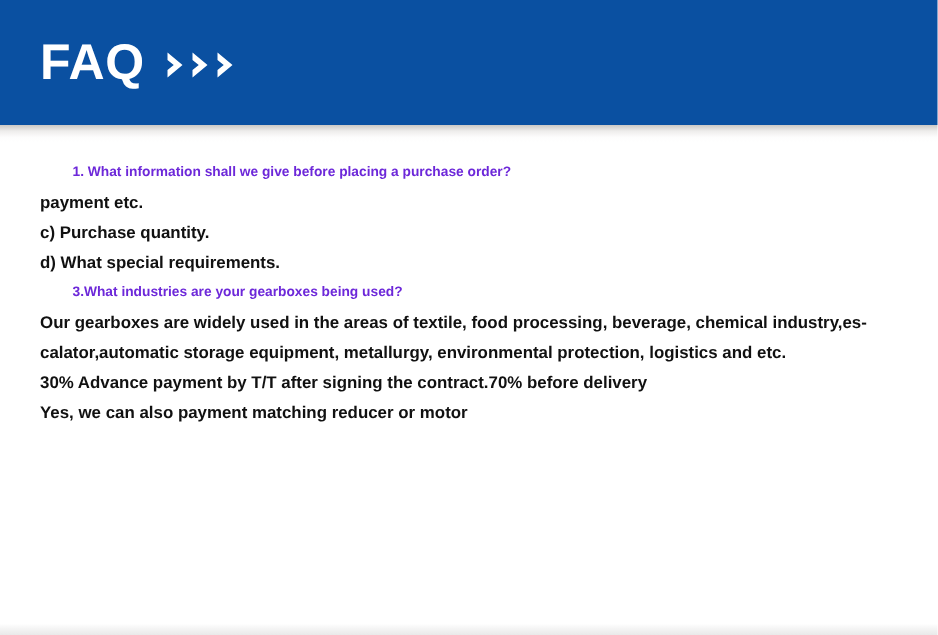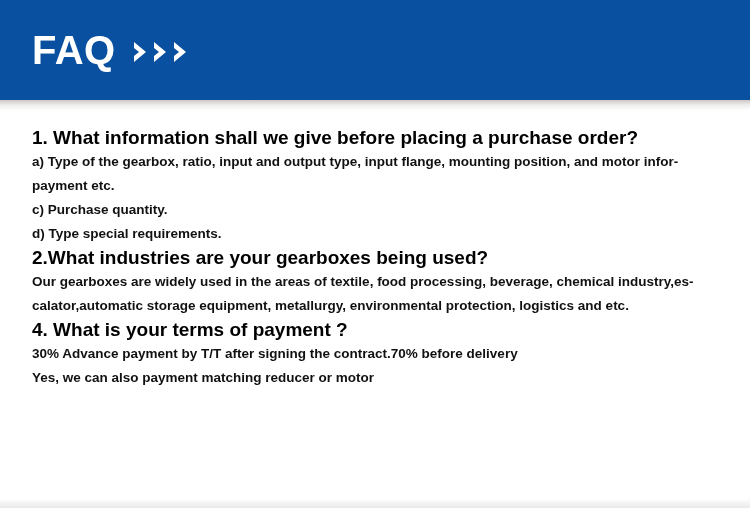--- a/index.html
+++ b/index.html
@@ -70,25 +70,26 @@
   }
 
   
   .content {
     position: absolute;
     left: 32px;
     top: 126px;
     width: 690px;
   }
   .qline {
-    color: #000000;
-    font-size: 19px;
+    color: #6d28d9;
+    font-size: 11px;
     font-weight: bold;
     line-height: 24px;
     white-space: nowrap;
+    margin-left: 26px;
   }
   .aline {
     color: #111111;
     font-size: 13.5px;
     font-weight: bold;
     line-height: 24px;
     white-space: nowrap;
   }
 
   
@@ -131,35 +132,33 @@
       </div>
     </div>
   </div>
 
   <div class="header-shadow"></div>
 
   <div class="content">
 
     <div class="faq-entry">
       <div class="qline">1. What information shall we give before placing a purchase order?</div>
-      <div class="aline">a) Type of the gearbox, ratio, input and output type, input flange, mounting position, and motor infor-</div>
       <div class="aline">payment etc.</div>
       <div class="aline">c) Purchase quantity.</div>
-      <div class="aline">d) Type special requirements.</div>
+      <div class="aline">d) What special requirements.</div>
     </div>
 
     <div class="faq-entry">
-      <div class="qline">2.What industries are your gearboxes being used?</div>
+      <div class="qline">3.What industries are your gearboxes being used?</div>
       <div class="aline">Our gearboxes are widely used in the areas of textile, food processing, beverage, chemical industry,es-</div>
       <div class="aline">calator,automatic storage equipment, metallurgy, environmental protection, logistics and etc.</div>
     </div>
 
 
     <div class="faq-entry">
-      <div class="qline">4. What is your terms of payment ?</div>
       <div class="aline">30% Advance payment by T/T after signing the contract.70% before delivery</div>
     </div>
 
     <div class="faq-entry">
       <div class="aline">Yes, we can also payment matching reducer or motor</div>
     </div>
 
   </div>
 
   <div class="bottom-strip"></div>

